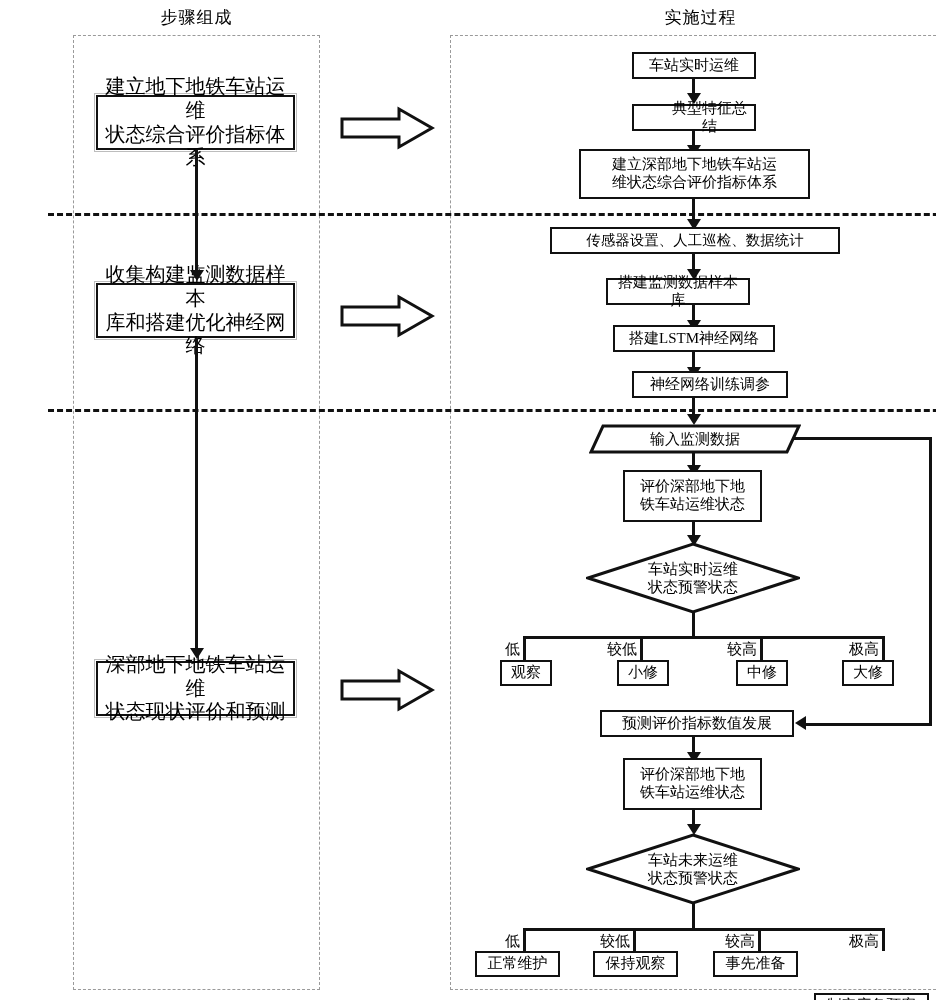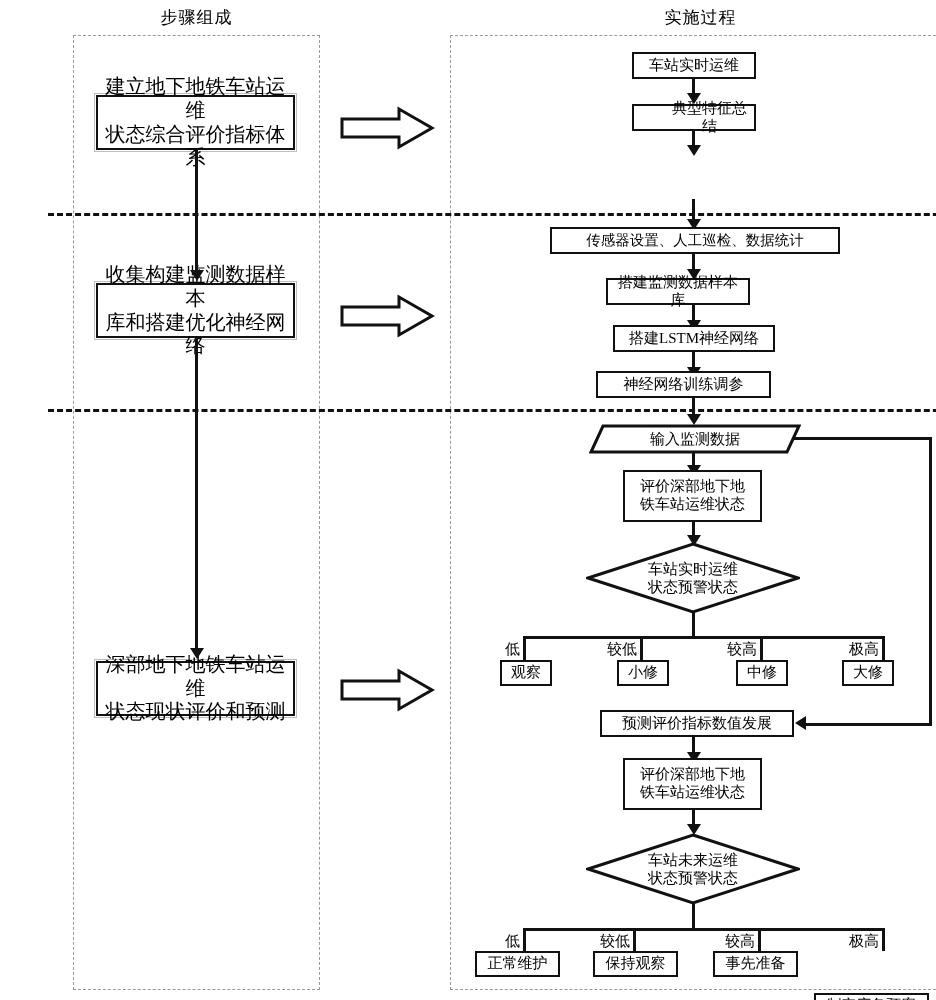--- a/index.html
+++ b/index.html
@@ -170,36 +170,38 @@
   </div>
 
   <div class="node" style="left:584px;top:52px;width:124px;height:27px;">车站实时运维</div>
   <div class="vline" style="left:644px;top:79px;height:17px;"></div>
   <div class="arrow-down" style="left:639px;top:93px;"></div>
 
   <div class="node" style="left:584px;top:104px;width:124px;height:27px;padding-left:35px;">典型特征总结</div>
   <div class="vline" style="left:644px;top:131px;height:17px;"></div>
   <div class="arrow-down" style="left:639px;top:145px;"></div>
 
+  <div class="node" style="left:531px;top:149px;width:231px;height:50px;">建立深部地下地铁车站运
+维状态综合评价指标体系</div>
   <div class="vline" style="left:644px;top:199px;height:23px;"></div>
   <div class="arrow-down" style="left:639px;top:219px;"></div>
 
   <div class="node small" style="left:502px;top:227px;width:290px;height:27px;">传感器设置、人工巡检、数据统计</div>
   <div class="vline" style="left:644px;top:254px;height:18px;"></div>
   <div class="arrow-down" style="left:639px;top:269px;"></div>
 
   <div class="node" style="left:558px;top:278px;width:144px;height:27px;">搭建监测数据样本库</div>
   <div class="vline" style="left:644px;top:305px;height:18px;"></div>
   <div class="arrow-down" style="left:639px;top:320px;"></div>
 
   <div class="node" style="left:565px;top:325px;width:162px;height:27px;">搭建LSTM神经网络</div>
   <div class="vline" style="left:644px;top:352px;height:18px;"></div>
   <div class="arrow-down" style="left:639px;top:367px;"></div>
 
-  <div class="node" style="left:548px;top:371px;width:175px;height:27px;">神经网络训练调参</div>
+  <div class="node" style="left:584px;top:371px;width:156px;height:27px;">神经网络训练调参</div>
   <div class="vline" style="left:644px;top:398px;height:20px;"></div>
   <div class="arrow-down" style="left:639px;top:414px;"></div>
 
   <div class="para-wrap" style="left:541px;top:424px;">
     <svg width="212" height="30" viewBox="0 0 212 30">
       <polygon points="14,2 210,2 198,28 2,28" fill="#ffffff" stroke="#111111" stroke-width="3" stroke-linejoin="miter"></polygon>
     </svg>
     <div class="para-label">输入监测数据</div>
   </div>
 

